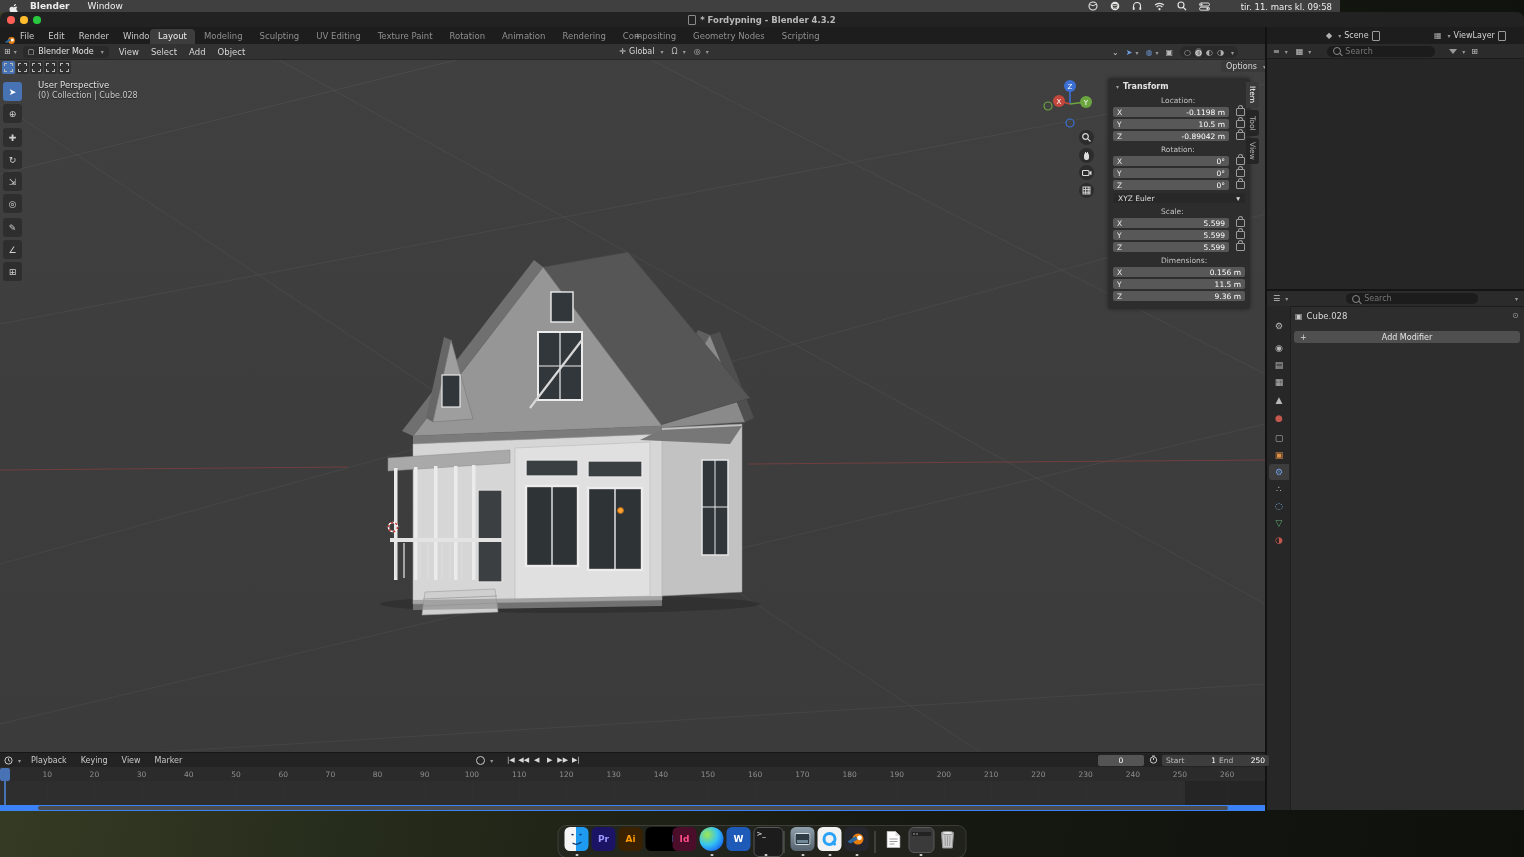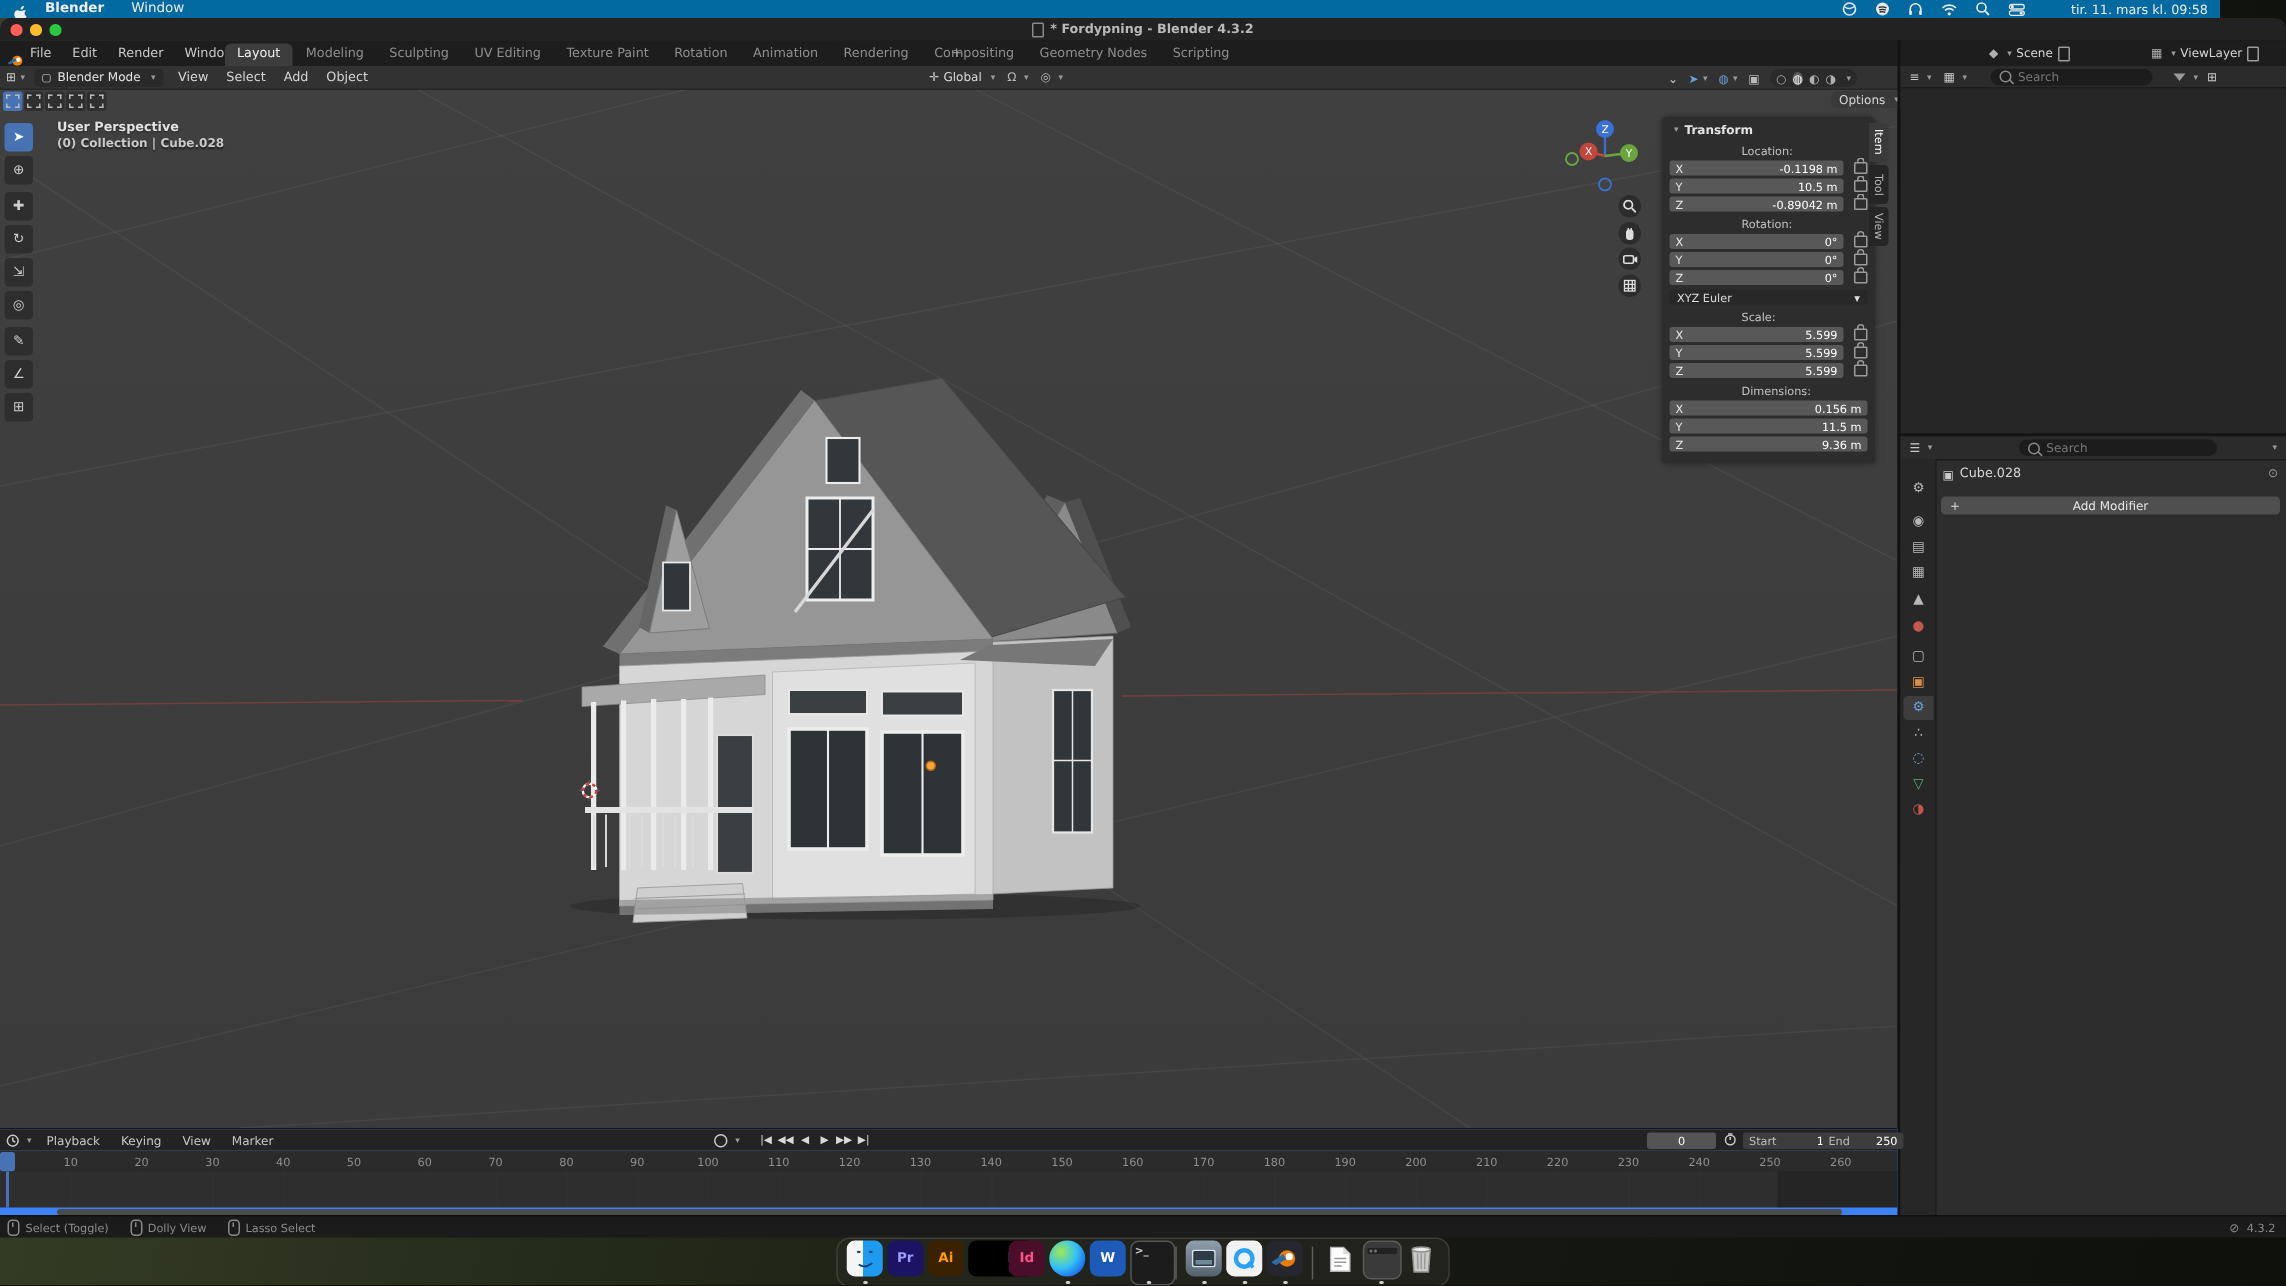--- a/index.html
+++ b/index.html
@@ -57,21 +57,21 @@
   .docico{width:6px;height:8px;border:1px solid #9a9a9a;border-radius:1px;position:relative;flex:none;}
   .vpbtn{display:flex;align-items:center;font-size:8px;color:#cfcfcf;}
 </style>
 </head>
 <body>
 
 <div class="screen">
 
   <div class="abs" style="left:0;top:0;width:1524px;height:857px;background:linear-gradient(100deg,#3a4128 0%,#262c1b 30%,#171a12 60%,#0e100c 100%);"></div>
 
-  <div class="abs flex" id="menubar" style="left:0;top:0;width:1480px;height:12px;background:#0369a1;padding:0;">
+  <div class="abs flex" id="menubar" style="left:0;top:0;width:1340px;height:12px;background:#404040;padding:0;">
     <span class="abs" style="left:9px;top:0px;">
       <svg width="9" height="11" viewBox="0 0 9 11">
           <path fill="#ededed" d="M6.4 1.6c-.4.5-1.1.9-1.7.8-.1-.6.2-1.3.6-1.7C5.7.2 6.4-.1 7 0c0 .6-.2 1.2-.6 1.6zM7 2.8c-1 0-1.8.6-2.3.6S3.5 2.8 2.7 2.8C1.6 2.9.5 3.7.5 5.4c0 1 .4 2.1.9 2.8.4.6.9 1.3 1.6 1.3.6 0 .9-.4 1.7-.4s1 .4 1.7.4 1.2-.6 1.6-1.2c.5-.7.7-1.4.7-1.4s-1.3-.5-1.3-2c0-1.3 1-1.9 1.1-1.9C8 2.9 7.2 2.8 7 2.8z"></path>
         </svg>
     </span>
     <span class="abs flex" id="menubar-menus" style="left:30px;top:1px;height:10px;">
         <span class="mbitem bold">Blender</span>
         <span class="mbitem">Window</span>
       </span>
     <span class="abs flex" id="menubar-status" style="right:130px;top:1px;height:10px;gap:12px;">
@@ -164,21 +164,21 @@
       <span class="docico"></span>
     </span>
     <span class="abs flex" style="left:1434px;top:3px;height:11px;gap:3px;">
       <span style="font-size:8px;color:#b0b0b0;">▦</span>
       <span class="caret">▾</span>
       <span style="font-size:8px;color:#d6d6d6;">ViewLayer</span>
       <span class="docico"></span>
     </span>
   </div>
 
-  <div class="abs" style="left:0;top:44px;width:1265px;height:708px;background:linear-gradient(#404040,#3b3b3b);overflow:hidden;font-weight:bold;">
+  <div class="abs" style="left:0;top:44px;width:1265px;height:708px;background:linear-gradient(#404040,#3b3b3b);overflow:hidden;">
 
     <svg class="abs" width="1265" height="708" style="left:0;top:0;">
       <g stroke="#ffffff" stroke-opacity="0.05" stroke-width="1">
         <line x1="0" y1="60" x2="980" y2="708"></line>
           <line x1="250" y1="0" x2="1265" y2="560"></line>
         <line x1="0" y1="280" x2="1265" y2="40"></line>
           <line x1="0" y1="520" x2="1265" y2="170"></line>
         <line x1="0" y1="680" x2="1265" y2="380"></line>
           <line x1="620" y1="0" x2="1265" y2="330"></line>
         <line x1="0" y1="130" x2="520" y2="0"></line>
@@ -622,40 +622,20 @@
         </div>
       <div class="abs" style="left:0;top:1px;width:10px;height:13px;background:#4772b3;border-radius:2px;"></div>
     </div>
     <div class="abs" style="left:0;top:28px;width:1265px;height:24px;background:repeating-linear-gradient(90deg,#303030 0 1px,#2e2e2e 1px 47.2px);">
       <div class="abs" style="left:1185px;top:0;width:80px;height:24px;background:rgba(0,0,0,.18);"></div>
       <div class="abs" style="left:4px;top:0;width:2px;height:24px;background:#4772b3;"></div>
     </div>
     <div class="abs" style="left:38px;top:53px;width:1190px;height:4px;background:#4c4c4c;border-radius:2px;"></div>
   </div>
 
-  <div class="abs flex" style="left:0;top:810px;width:1524px;height:14px;background:#1b1b1b;border-top:1px solid #101010;">
-    <span class="flex" id="status-hints" style="margin-left:5px;">
-        <span class="hint">
-          <span class="mouseico"></span>
-          <span>Select (Toggle)</span>
-        </span>
-        <span class="hint">
-          <span class="mouseico"></span>
-          <span>Dolly View</span>
-        </span>
-        <span class="hint">
-          <span class="mouseico"></span>
-          <span>Lasso Select</span>
-        </span>
-      </span>
-    <span class="flex" style="margin-left:auto;margin-right:7px;gap:5px;">
-      <span style="font-size:8px;color:#8a8a8a;">⊘</span>
-      <span style="font-size:7.5px;color:#8a8a8a;">4.3.2</span>
-    </span>
-  </div>
 
   <div class="abs flex" style="left:50%;transform:translateX(-50%);top:825px;height:31px;background:rgba(38,40,34,.62);border:1px solid rgba(255,255,255,.12);border-radius:9px;padding:0 6px;gap:3px;" id="dock-items">
       <span class="dockwrap">
         <span class="docktile" style="background: linear-gradient(90deg, rgb(245, 245, 245) 0px, rgb(245, 245, 245) 46%, rgb(30, 155, 240) 46%);">
           <svg width="24" height="24">
             <path d="M7 8 Q8 7 9 8 M15 8 Q16 7 17 8 M8 16 Q12 19 17 15" stroke="#0b3e73" fill="none" stroke-width="1.2"></path>
           </svg>
         </span>
         <span class="dockdot"></span>
       </span>

